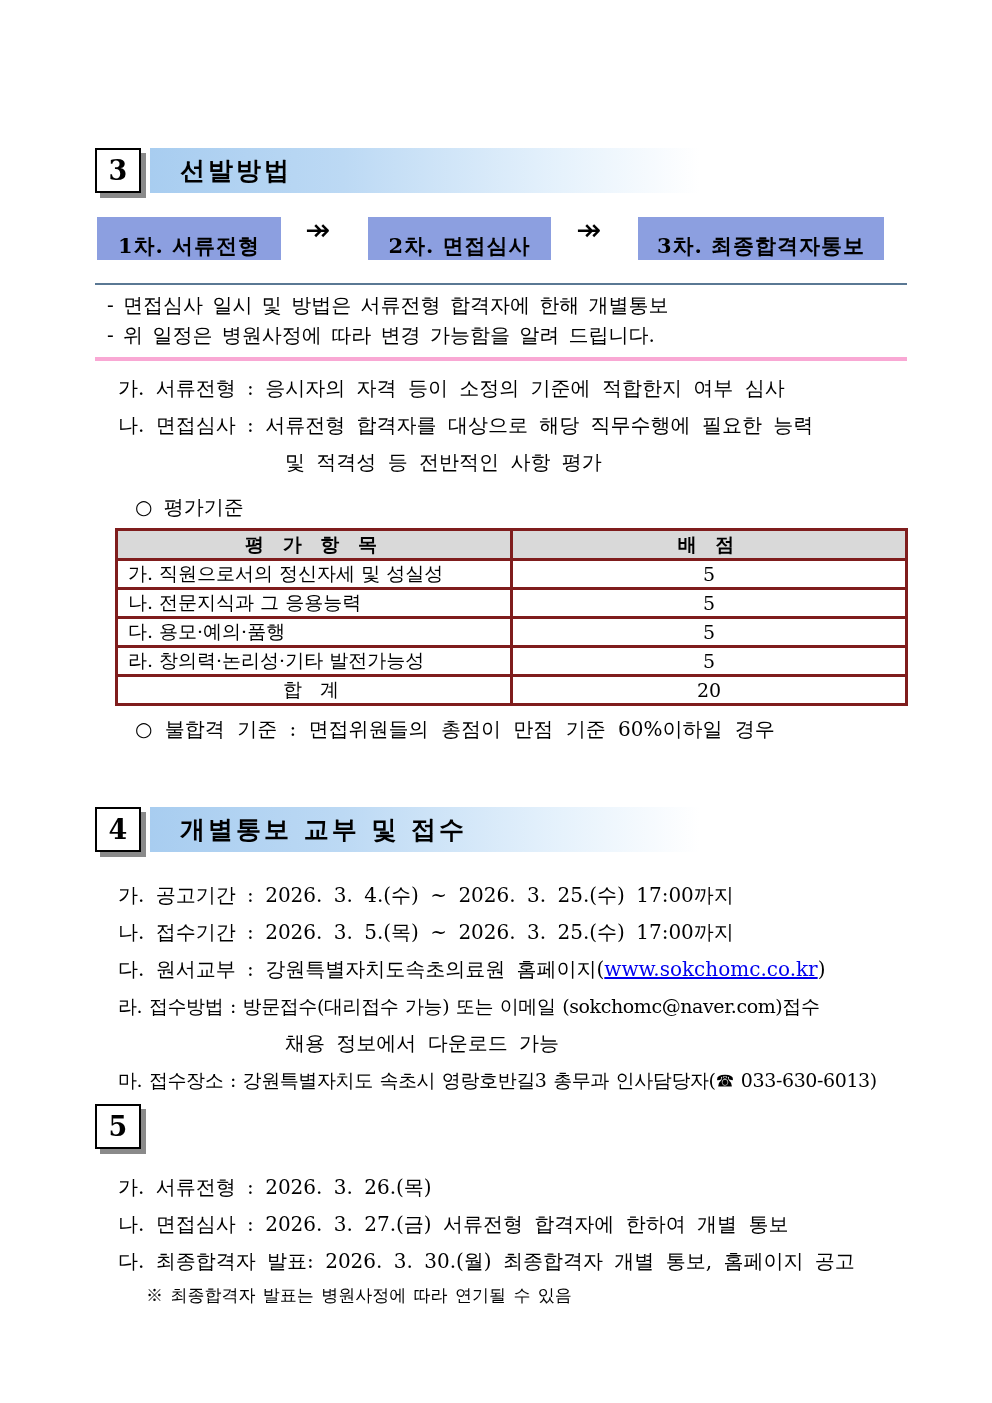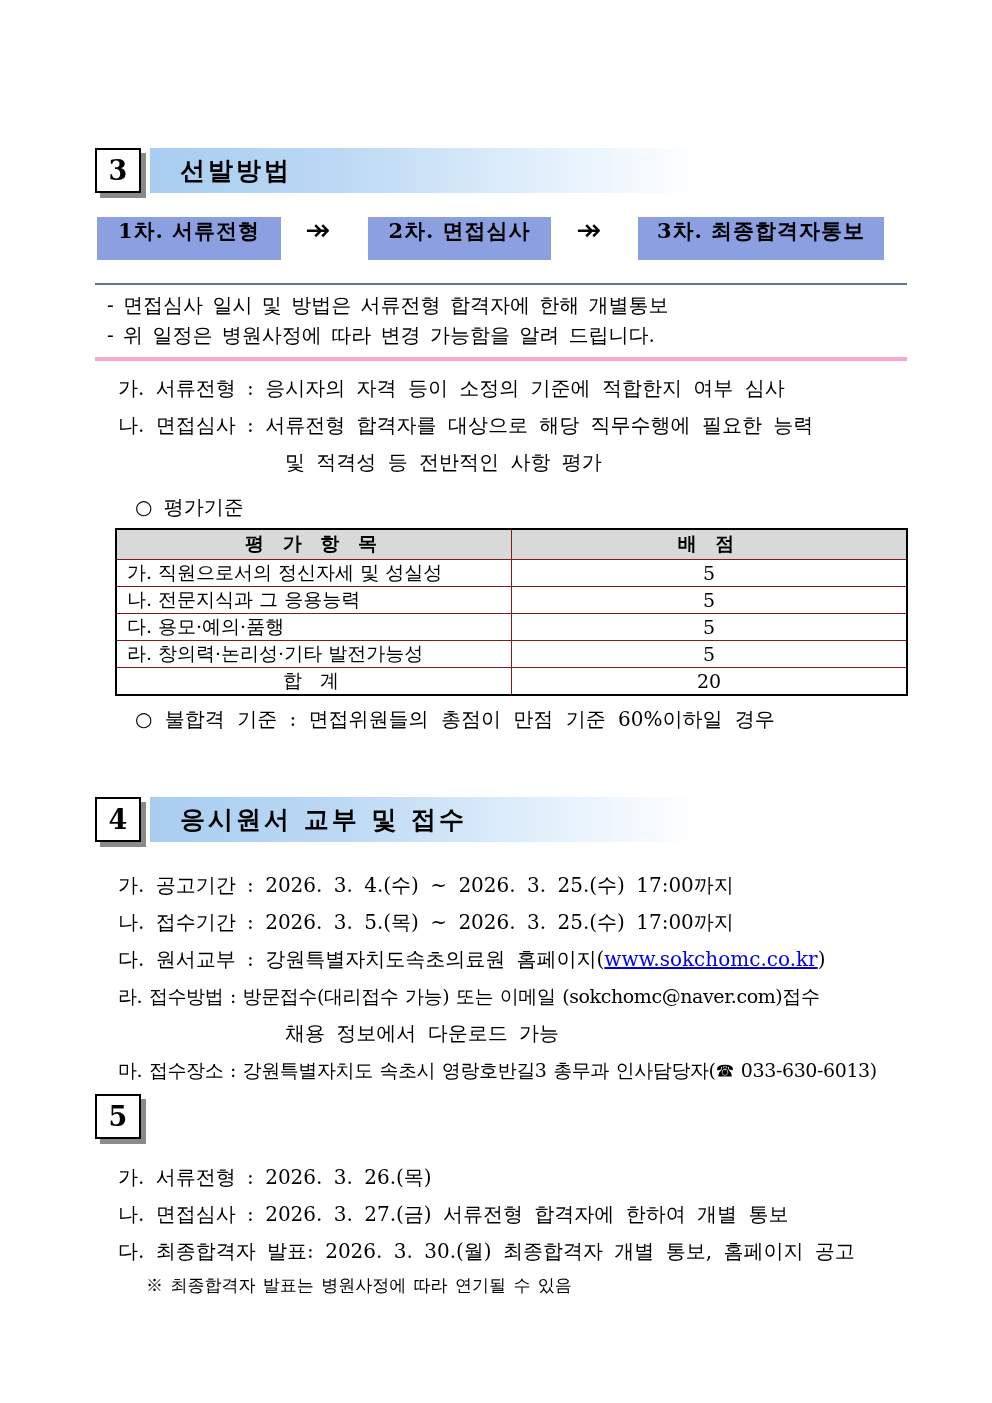--- a/index.html
+++ b/index.html
@@ -25,21 +25,21 @@
     width:550px; height:45px;
     background:linear-gradient(to right,#a8cdf0 0%,#bcd9f4 35%,#e6f2fc 75%,#ffffff 100%);
     display:flex; align-items:center; padding-left:30px;
     font-size:25px; font-weight:bold; letter-spacing:3px;
   }
 
   
   .flow-row { display:flex; align-items:center; margin:22px 0 0 97px; height:43px; }
   .flow-box {
     background:#8c9fe0; height:43px;
-    display:flex; align-items:flex-start; justify-content:center;
+    display:flex; align-items:flex-end; justify-content:center;
     font-size:21px; font-weight:bold; letter-spacing:1px;
   }
   .flow-box.b1 { width:184px; }
   .flow-box.b2 { width:183px; margin-left:87px; }
   .flow-box.b3 { width:246px; margin-left:87px; }
   .flow-arrow {
     font-family:"DejaVu Sans",sans-serif;
     font-size:30px; color:#000; flex:0 0 auto;
     position:absolute; top:212px;
   }
@@ -59,21 +59,21 @@
   .item-line { font-size:20px; line-height:37px; word-spacing:5px; white-space:nowrap; }
   .cont-line { padding-left:167px; }
   .bullet-line { margin-left:135px; font-size:20px; line-height:30px; word-spacing:5px; }
 
   
   .eval-table {
     margin:6px 0 0 115px; width:793px;
     border-collapse:collapse; border:2px solid #000;
     font-size:19px;
   }
-  .eval-table td, .eval-table th { border:1px solid #7f1d1d; height:27px; padding:0 6px; }
+  .eval-table td, .eval-table th { border:3px solid #7f1d1d; height:27px; padding:0 6px; }
   .eval-table th { background:#d9d9d9; height:30px; font-weight:bold; letter-spacing:6px; text-align:center; }
   .eval-table td.item-cell { text-align:left; padding-left:10px; }
   .eval-table td.score-cell { text-align:center; }
   .eval-table td.total-cell { text-align:center; letter-spacing:6px; }
   .col-item { width:50%; } .col-score { width:50%; }
 
   .fail-line { margin:10px 0 0 135px; font-size:20px; word-spacing:6px; }
 
   
   .sec4 { margin-top:64px; }
@@ -160,21 +160,21 @@
   </tbody>
     </table>
 
   <div class="fail-line">○ 불합격 기준 : 면접위원들의 총점이 만점 기준 60%이하일 경우</div>
 
   <div class="sec-header sec4">
     <div class="num-box">
       <span>4</span>
     </div>
     <div class="title-bar">
-      <span>응시원서 교부 및 접수</span>
+      <span>개별통보 교부 및 접수</span>
     </div>
   </div>
 
   <div class="items items4">
     <div class="item-line">가. 공고기간 : 2026. 3. 4.(수) ~ 2026. 3. 25.(수) 17:00까지</div>
     <div class="item-line">나. 접수기간 : 2026. 3. 5.(목) ~ 2026. 3. 25.(수) 17:00까지</div>
     <div class="item-line">
       <span>다. 원서교부 : 강원특별자치도속초의료원 홈페이지(</span><span class="web-link">www.sokchomc.co.kr</span><span>)</span>
     </div>
     <div class="item-line condensed">라. 접수방법 : 방문접수(대리접수 가능) 또는 이메일 (sokchomc@naver.com)접수</div>

